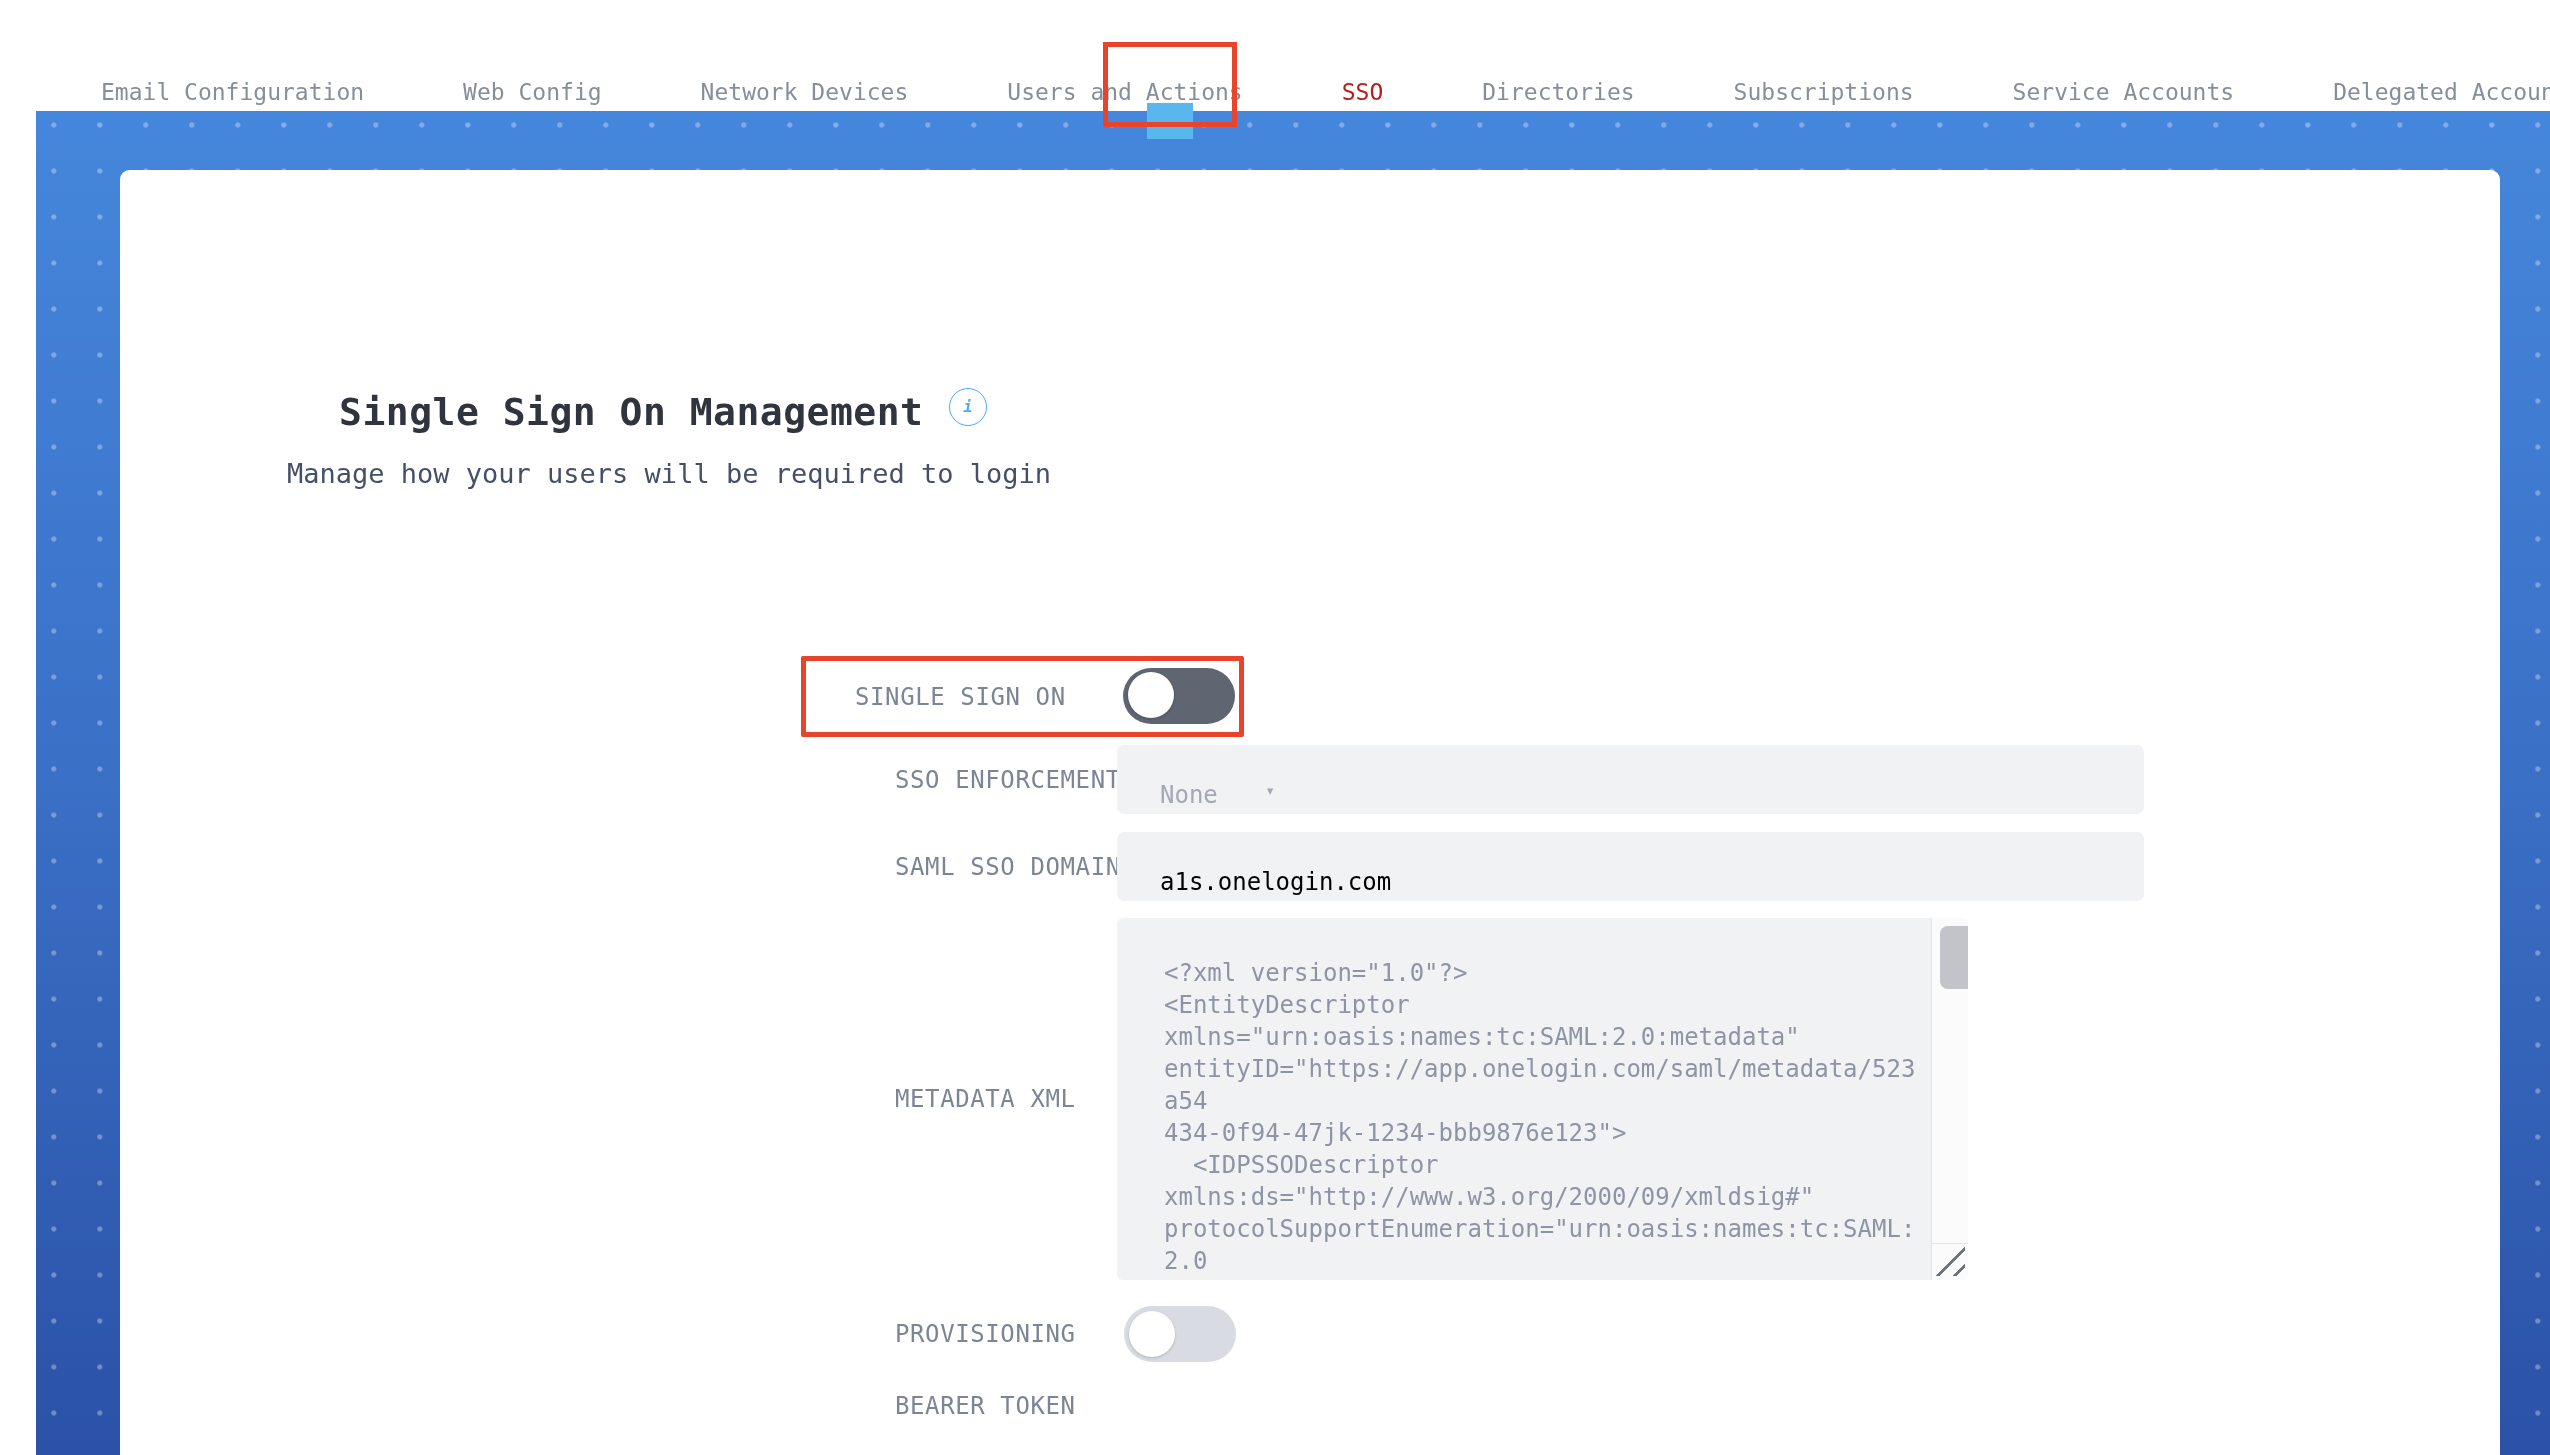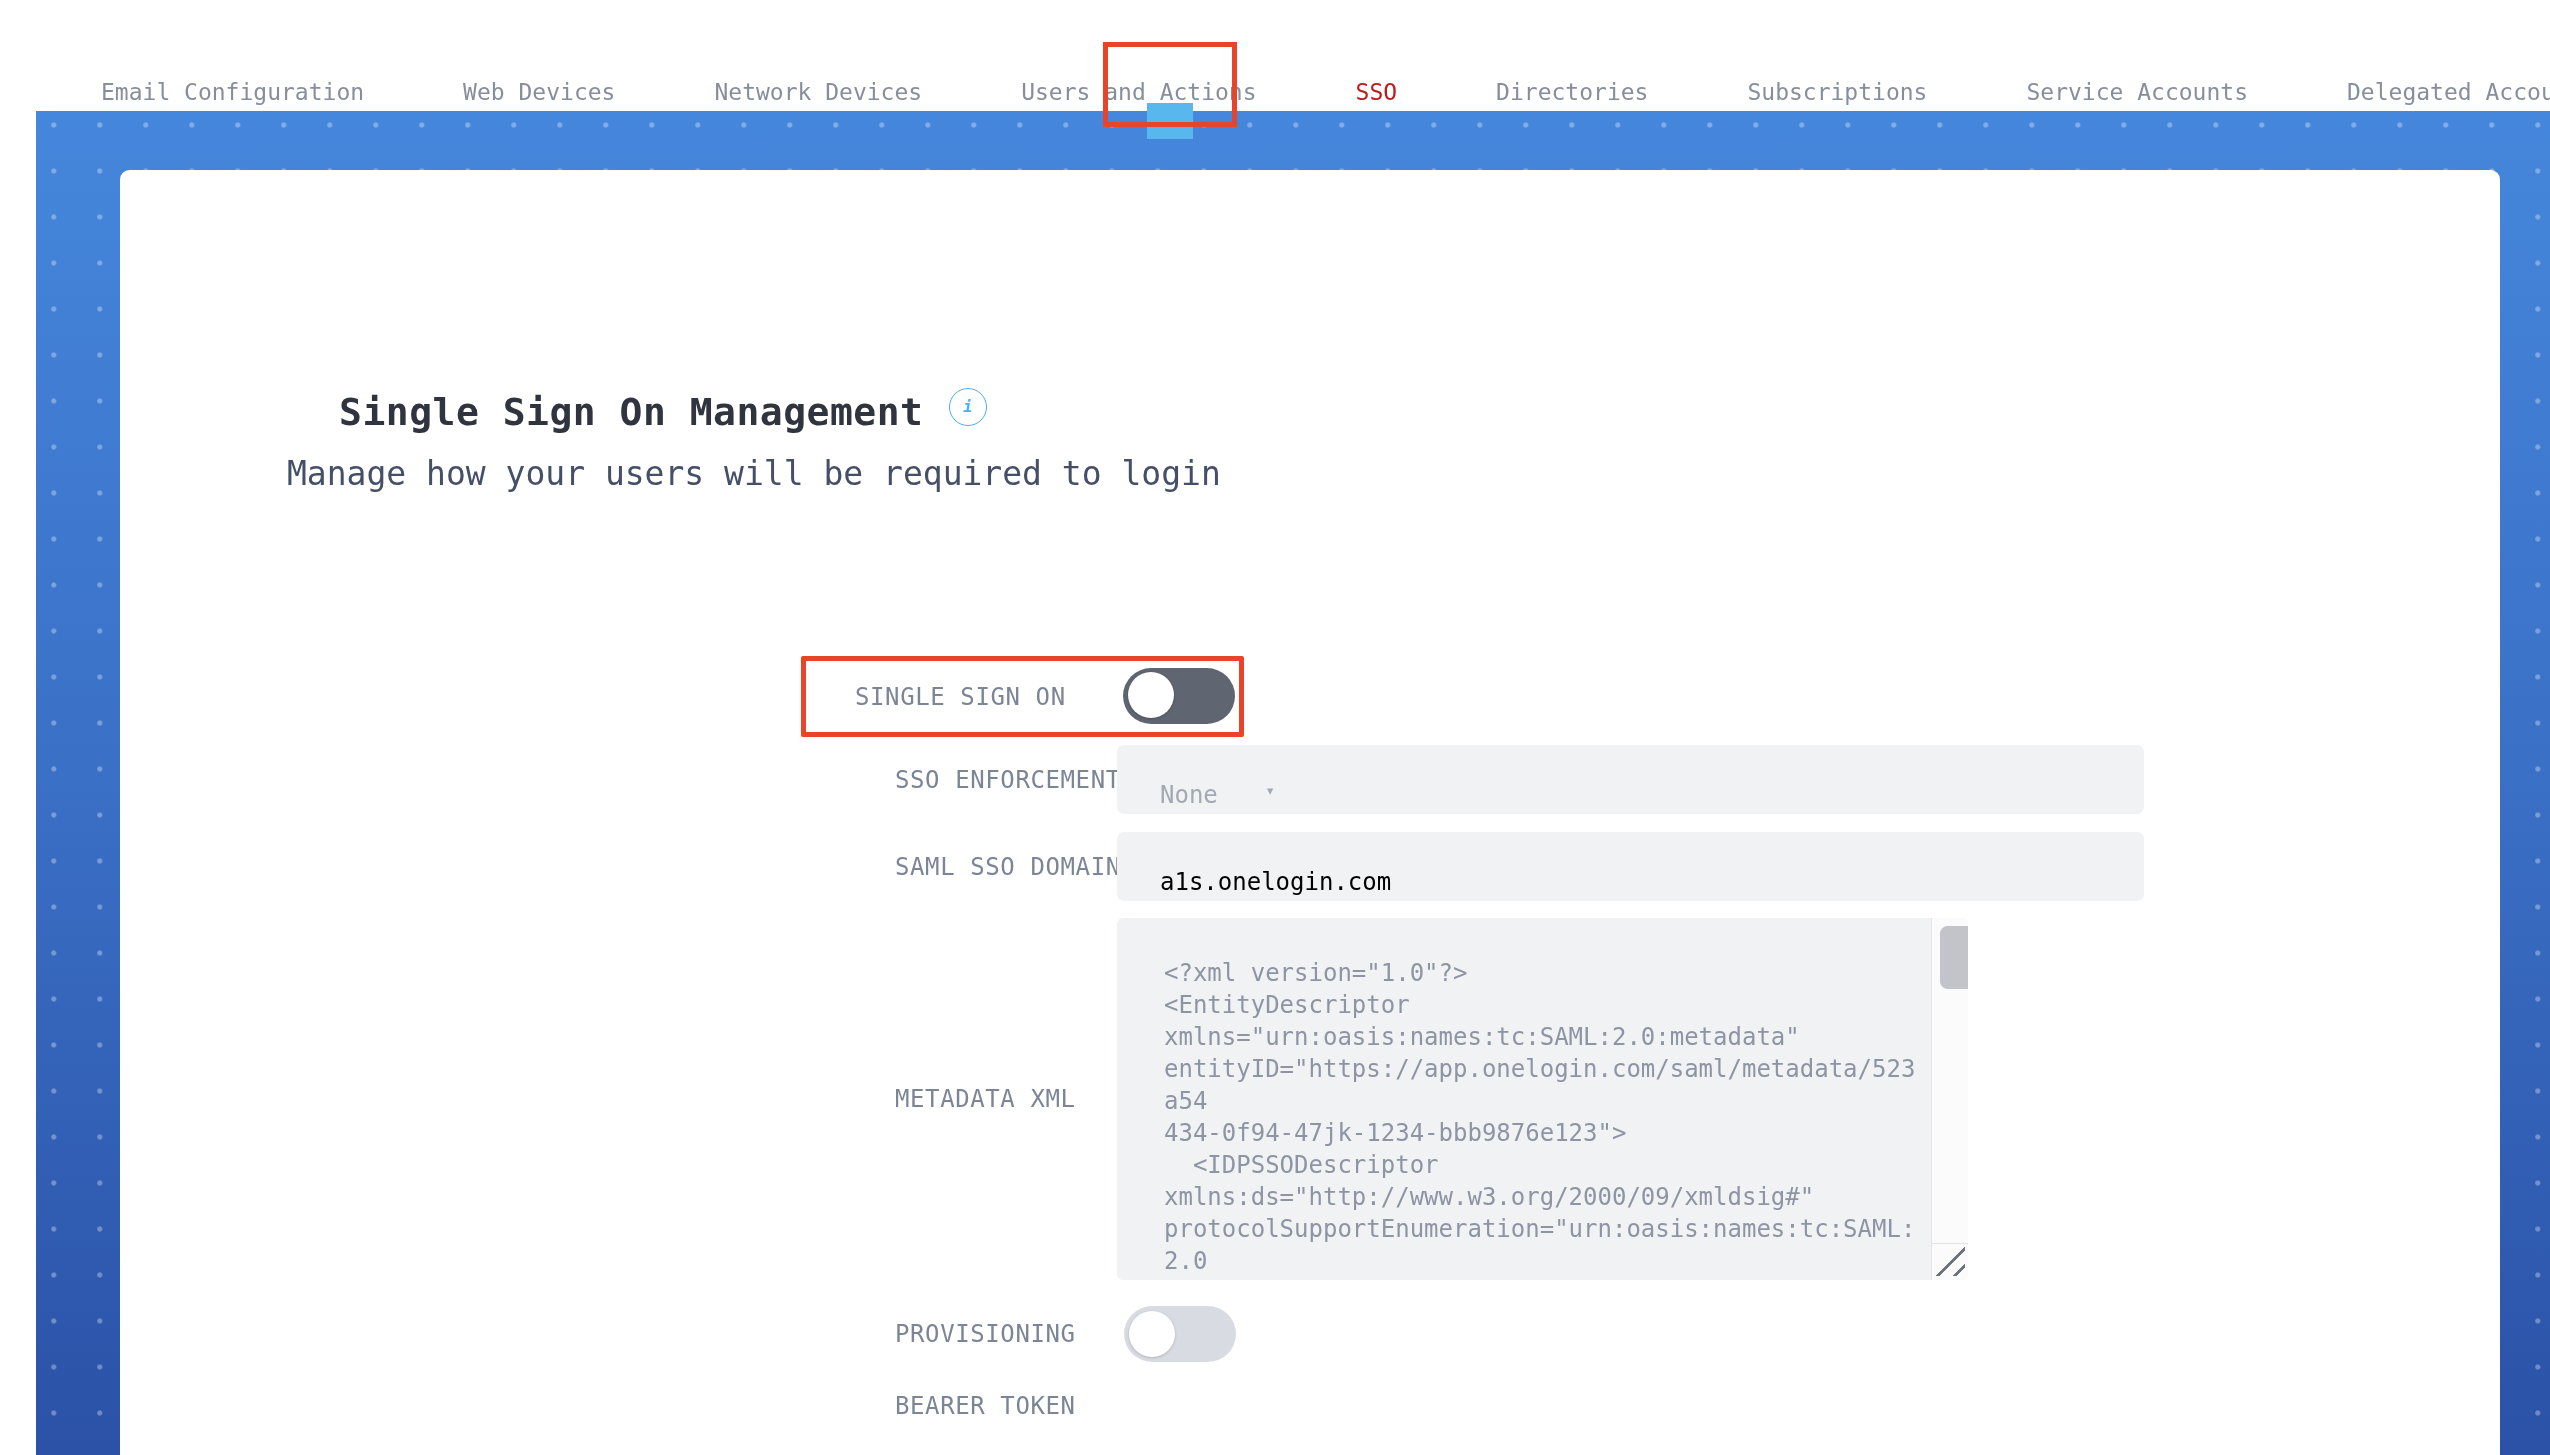--- a/index.html
+++ b/index.html
@@ -24,21 +24,21 @@
     background-size:46px 46px, 100% 100%;
     background-position:15.3px 11.5px, 0 0;
   }
 
   
   .card { position:absolute; left:84px; top:134px; width:2380px; height:1381px; background:#ffffff; border-radius:9.6px; z-index:2; }
 
   .page-title { position:absolute; left:163px; top:203px; font-size:38px; line-height:42px; font-weight:bold; color:#2f343e; letter-spacing:0.5px; white-space:nowrap;margin-left:20px; }
   .info-icon { display:inline-flex; align-items:center; justify-content:center; width:24px; height:24px; border:1.9px solid #4aaef0; border-radius:50%; color:#4aaef0; font-size:15.3px; font-weight:bold; font-style:italic; line-height:1; }
   .title-info { position:relative; top:-13.4px; margin-left:7.7px; vertical-align:baseline; }
-  .page-subtitle { position:absolute; left:149px; top:269px; font-size:33px; line-height:33px; font-weight:500; color:#454f68; white-space:nowrap; }
+  .page-subtitle { position:absolute; left:149px; top:269px; font-size:27px; line-height:33px; font-weight:500; color:#454f68; white-space:nowrap; }
 
   
   .field-label { font-size:24px; font-weight:500; letter-spacing:0.6px; color:#7c8595; white-space:nowrap; }
 
   .row-red-box { position:absolute; left:681px; top:486px; width:443px; height:81px; border:5.8px solid #e8432b; border-radius:1.9px; z-index:5;text-decoration:underline; }
   .row-red-box .field-label { position:absolute; left:31px; top:50%; transform:translateY(-50%); }
 
   .toggle { position:relative; width:112px; height:56px; border-radius:28px; cursor:pointer; }
   .toggle .knob { position:absolute; left:4.8px; top:4.8px; width:46px; height:46px; border-radius:50%; background:#ffffff; box-shadow:0 1px 2.9px rgba(0,0,0,0.18); }
   .toggle.dark  { background:#5f6571; }
@@ -74,21 +74,21 @@
     letter-spacing:1px; display:flex; align-items:center; justify-content:center; cursor:default; }
 </style>
 </head>
 <body>
 
 <div id="screen">
 
   <div class="topnav">
     <div class="topnav-inner">
       <span class="nav-item">Email Configuration</span>
-      <span class="nav-item">Web Devices</span>
+      <span class="nav-item">Web Config</span>
       <span class="nav-item">Network Devices</span>
       <span class="nav-item">Users and Actions</span>
       <span class="nav-item active">SSO</span>
       <span class="nav-item">Directories</span>
       <span class="nav-item">Subscriptions</span>
       <span class="nav-item">Service Accounts</span>
       <span class="nav-item">Delegated Accounts</span>
     </div>
   </div>
   <div class="sso-underline"></div>

